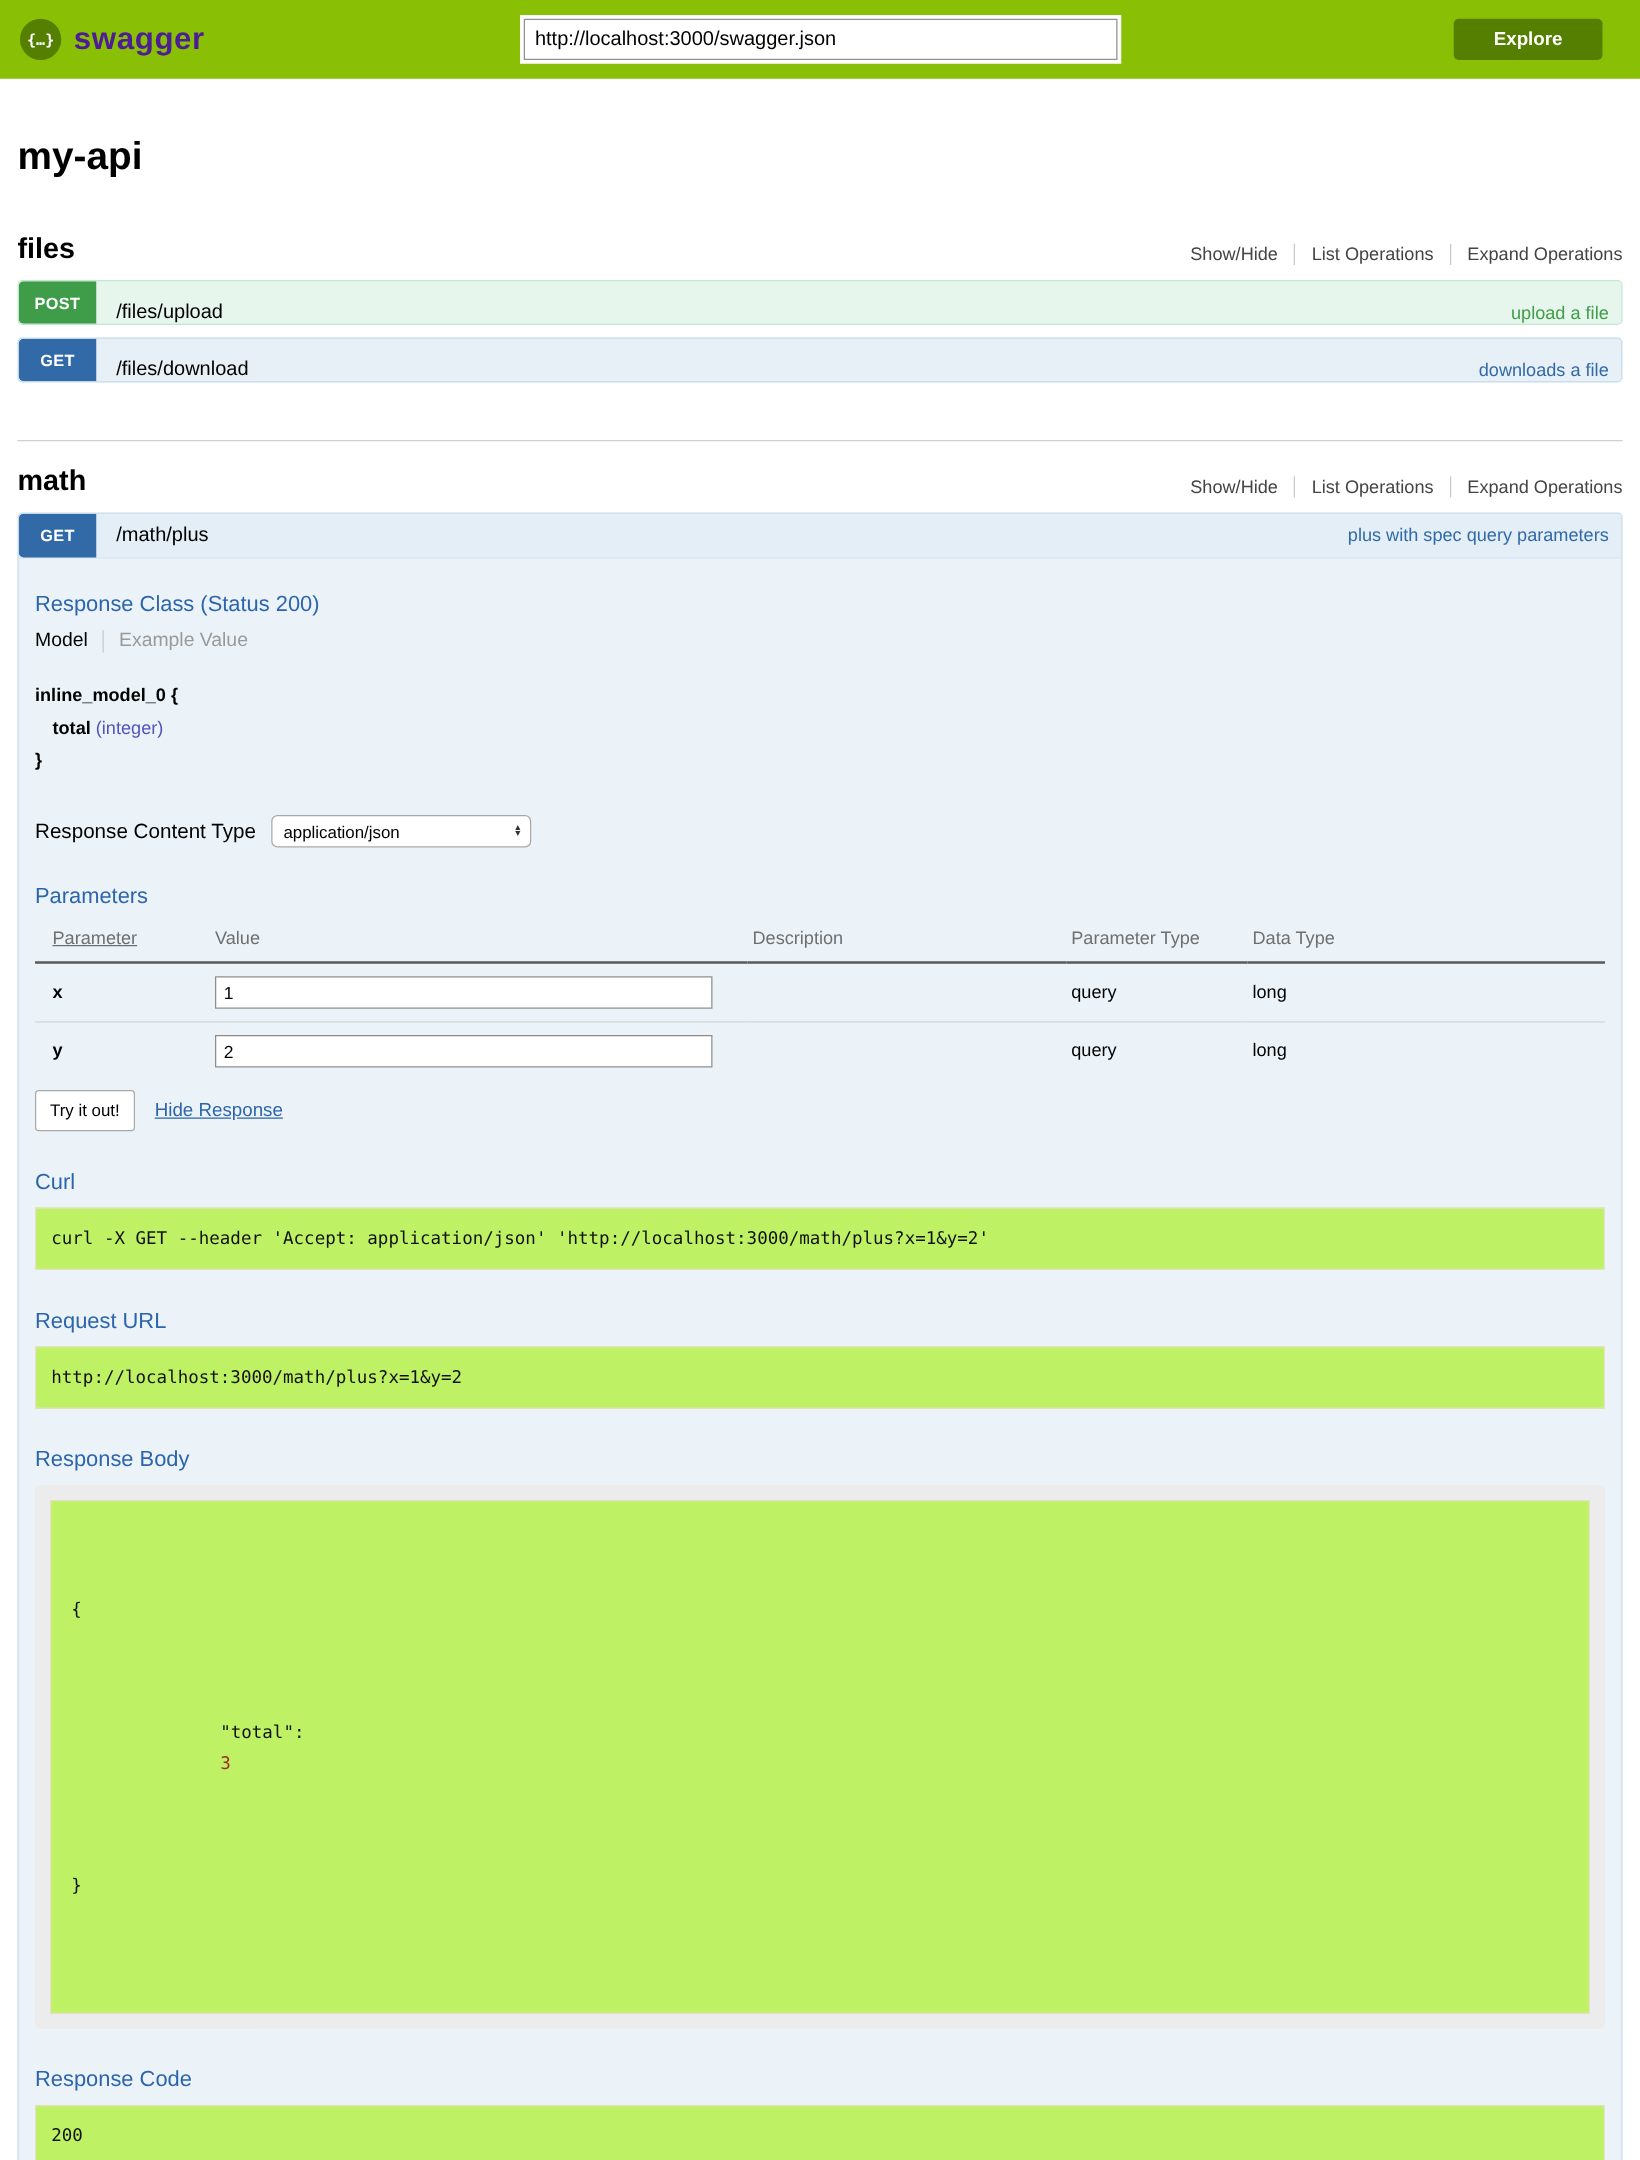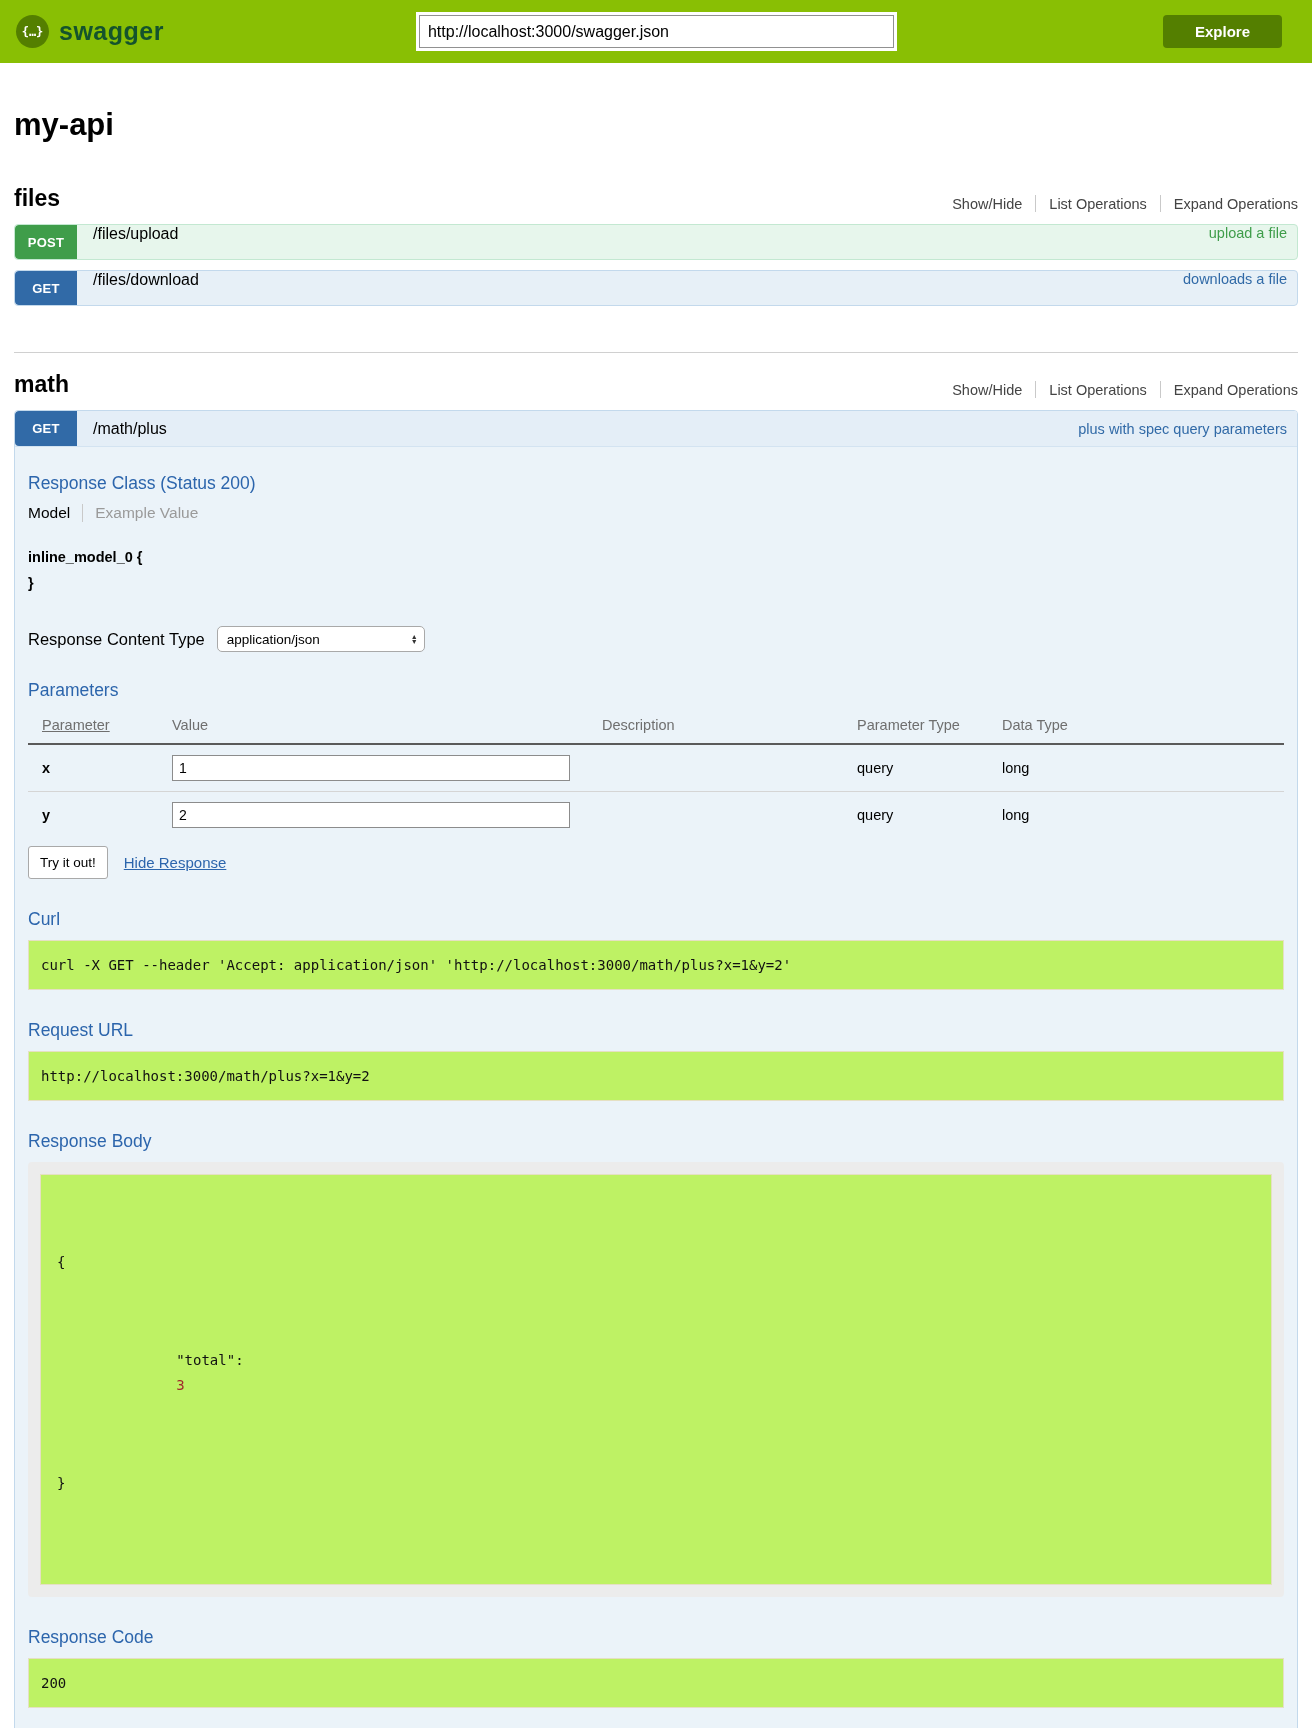--- a/index.html
+++ b/index.html
@@ -5,40 +5,40 @@
   * { margin:0; padding:0; box-sizing:border-box; }
   html,body { background:#ffffff; font-family:"Liberation Sans", sans-serif; color:#000; }
   body { width:1312px; }
 
   
   .topbar { height:63px; background:#89bf04; display:flex; align-items:center; padding:0 16px; }
   .logo { display:flex; align-items:center; gap:10px; }
   .logo-circle { width:33px; height:33px; border-radius:50%; background:#547f00; color:#fff;
                  display:flex; align-items:center; justify-content:center;
                  font-family:"DejaVu Sans Mono", monospace; font-size:12px; font-weight:bold; }
-  .logo-text { color:#14532d; font-size:25px; font-weight:bold; letter-spacing:0.5px; }
+  .logo-text { color:#4c1d95; font-size:25px; font-weight:bold; letter-spacing:0.5px; }
   .url-input { width:475px; height:33px; border:1px solid #919191; box-shadow:0 0 0 3px #ffffff;
                font-size:16px; padding:0 8px; margin-left:255px; font-family:"Liberation Sans", sans-serif; }
   .explore-btn { margin-left:auto; margin-right:14px; background:#547f00; color:#fff; border:none;
                  font-size:15px; font-weight:bold; padding:8px 32px; border-radius:4px; cursor:pointer; }
 
   
   .content { padding:0 14px; }
   .api-title { font-size:31px; font-weight:bold; margin-top:44px; }
 
   .section-head { display:flex; align-items:flex-end; margin-top:42px; margin-bottom:12px; }
   .section-title { font-size:23px; font-weight:bold; }
   .section-controls { margin-left:auto; display:flex; align-items:center; font-size:14.5px; color:#444; }
   .section-controls a { color:#444; text-decoration:none; cursor:pointer; }
   .ctl-sep { width:1px; height:17px; background:#c9c9c9; margin:0 13px; }
 
   .divider { border-top:1px solid #d0d0d0; margin-top:46px; }
 
   
-  .op-row { display:flex; align-items:flex-start; height:36px; border-radius:4px; overflow:hidden;
+  .op-row { display:flex; align-items:flex-end; height:36px; border-radius:4px; overflow:hidden;
             margin-top:10px; }
   .op-row.post { background:#e7f6ec; border:1px solid #c3e8d1; }
   .op-row.get  { background:#e7f0f7; border:1px solid #c3d9ec; }
   .method-badge { width:62px; align-self:stretch; display:flex; align-items:center; justify-content:center;
                   color:#fff; font-weight:bold; font-size:13px; letter-spacing:0.3px; border-radius:4px 0 0 4px; }
   .method-badge.post { background:#3f9d4a; }
   .method-badge.get  { background:#316aa7; }
   .op-path { font-size:16px; margin-left:16px; color:#000; text-decoration:none; }
   .op-summary { margin-left:auto; margin-right:10px; font-size:14.5px; text-decoration:none; }
   .op-summary.blue  { color:#316aa7; }
@@ -158,20 +158,24 @@
 
       <div class="panel-h">Response Class (Status 200)</div>
 
       <div class="tabs">
         <span class="tab-active">Model</span>
         <span class="tab-inactive">Example Value</span>
       </div>
 
       <div class="model-sig">
         <div class="model-open">inline_model_0 {</div>
+        <div class="model-prop">
+          <span class="pname">total</span>
+          <span class="ptype">(integer)</span>
+        </div>
         <div class="model-close">}</div>
       </div>
 
       <div class="rct-row">
         <span class="rct-label">Response Content Type</span>
         <div class="select-box">
           <span>application/json</span>
           <span class="select-arrows">
             <span>▲</span>
               <span>▼</span>

